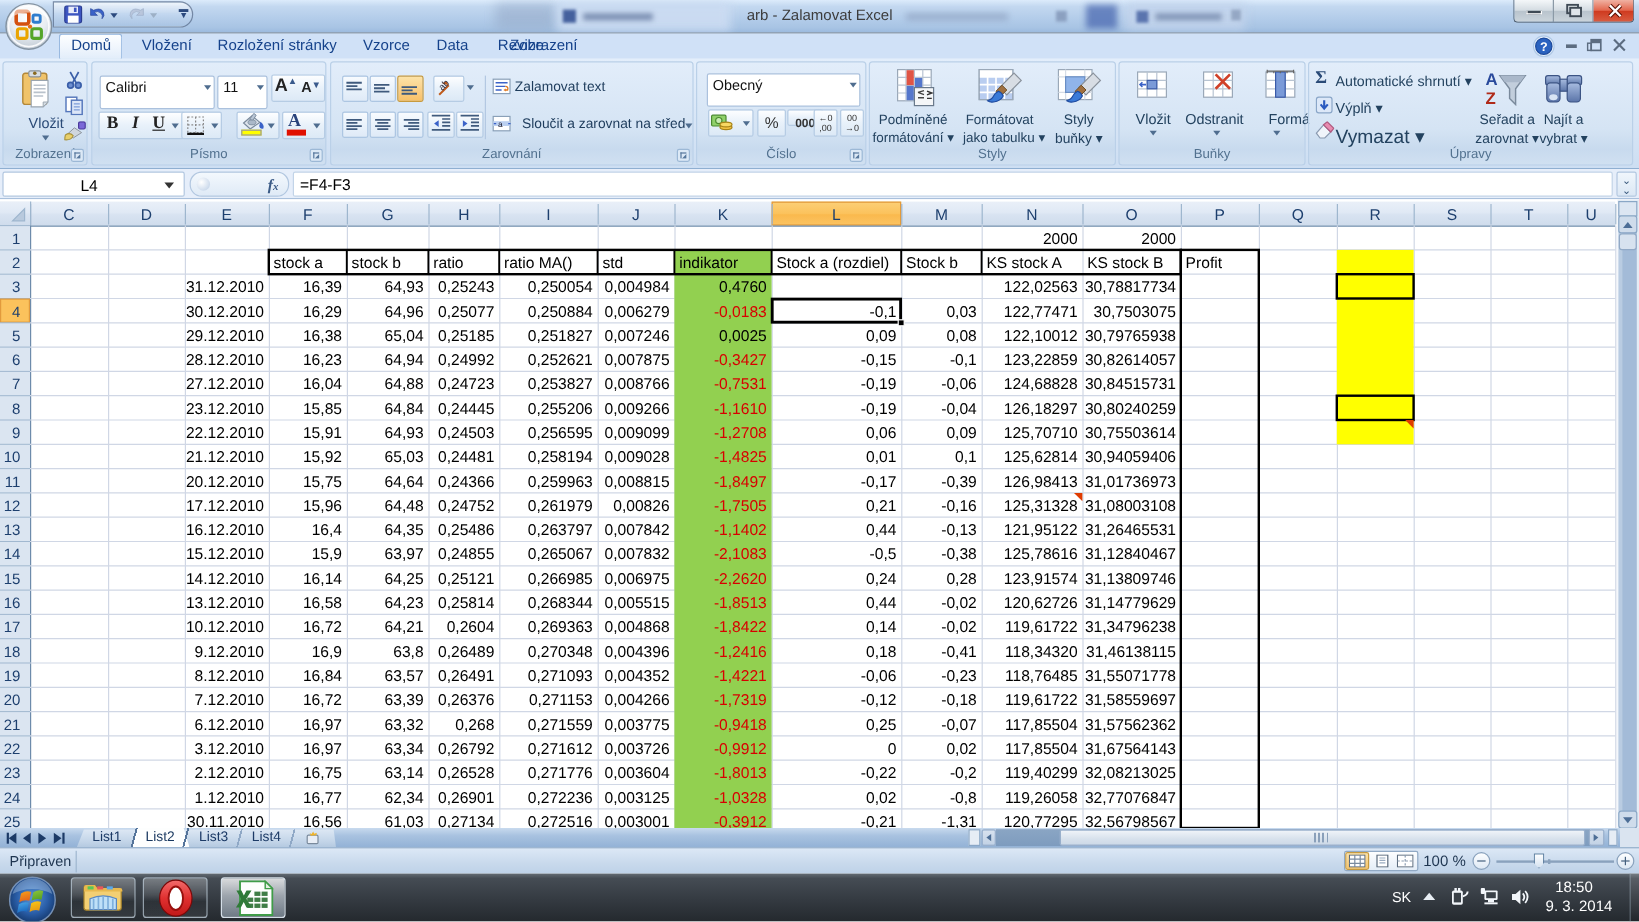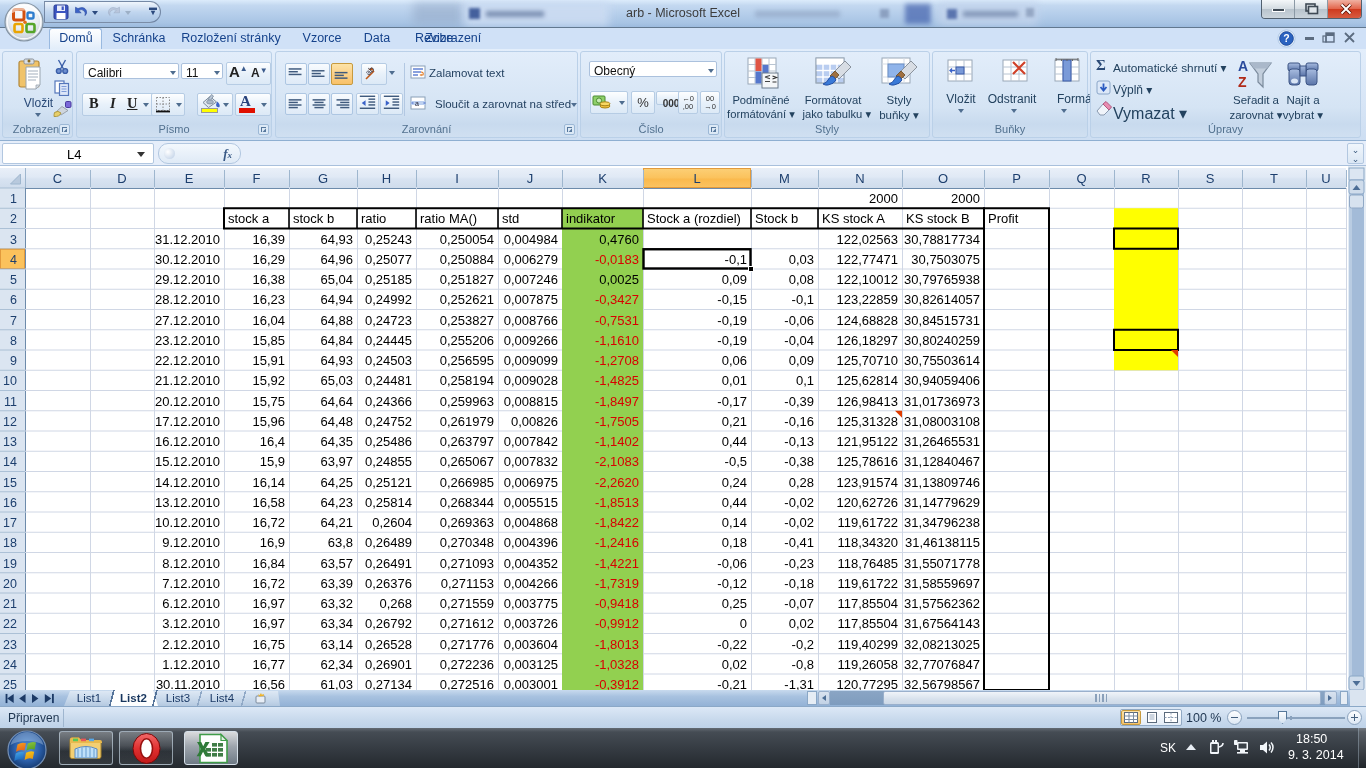--- a/index.html
+++ b/index.html
@@ -7,21 +7,21 @@
 .abs{position:absolute}
 #titlebar{left:0;top:0;width:1366px;height:28px;background:linear-gradient(#dcebfb,#c3d8f0 20%,#b4cdea 55%,#a8c4e4 85%,#9cbade);overflow:hidden;border-bottom:1px solid #62788f}
 #tabband{left:0;top:28px;width:1366px;height:21px;background:#d0e1f7}
 #ribbon{left:0;top:49px;width:1366px;height:92px;background:linear-gradient(#e3eefb,#d7e5f6 60%,#cddef2);border-bottom:1px solid #8fafd1}
 .group{position:absolute;top:2px;height:87px;border:1px solid #bad0e8;border-radius:3px;background:linear-gradient(#e2edfa,#d5e4f4 65%,#c8daee 85%,#d0e0f1)}
 .glabel{position:absolute;bottom:2px;left:0;right:0;text-align:center;font-size:11px;color:#52718f}
 .dlg{position:absolute;right:2px;bottom:2px;width:11px;height:11px;border:1px solid #9cb8d6;border-radius:2px;background:#dce9f6}
 .dlg:after{content:"";position:absolute;left:2px;top:2px;width:4px;height:4px;border-left:1.4px solid #56779c;border-top:1.4px solid #56779c}
 .dlg:before{content:"";position:absolute;right:1.6px;bottom:1.6px;width:4.4px;height:4.4px;background:#56779c;clip-path:polygon(100% 0,100% 100%,0 100%)}
 .rtxt{position:absolute;font-size:11.5px;color:#3e5d7d;white-space:nowrap}
-.combo{position:absolute;height:16px;background:#fff;border:1px solid #abc1dd;border-radius:2px;font-size:12px;color:#111;padding:2px 4px}
+.combo{position:absolute;height:28px;background:#fff;border:1px solid #abc1dd;border-radius:2px;font-size:12px;color:#111;padding:2px 4px}
 .cArr{position:absolute;right:2px;top:7px;width:0;height:0;border-left:3.5px solid transparent;border-right:3.5px solid transparent;border-top:4px solid #4f6d8f}
 .btn2{position:absolute;border:1px solid #b6cce4;border-radius:2px;background:linear-gradient(#fdfeff,#e8f1fa 50%,#dce9f6)}
 .tabtxt{position:absolute;top:3px;font-size:12.5px;color:#15428b;white-space:nowrap}
 #fbar{left:0;top:141px;width:1366px;height:25px;background:#e6eefa;border-bottom:1px solid #a9c0dc}
 #namebox{position:absolute;left:2px;top:2px;width:152px;height:21px;background:#fff;border:1px solid #b2c7e0;border-radius:2px}
 #fxpill{position:absolute;left:158px;top:2px;width:83px;height:21px;background:linear-gradient(#f3f8fd,#dfeaf6);border:1px solid #b2c7e0;border-radius:10px}
 #finput{position:absolute;left:244px;top:2px;width:1100px;height:21px;background:#fff;border:1px solid #c2d4e8;border-radius:2px;font-size:13px;padding:2px 5px;color:#000}
 #fchev{position:absolute;left:1347px;top:2px;width:17px;height:21px;background:linear-gradient(#f0f6fc,#dbe7f4);border:1px solid #b2c7e0;border-radius:2px;text-align:center;font-size:9px;color:#3a5a7e;line-height:9px;padding-top:2px}
 #tabsbar{left:0;top:690px;width:1366px;height:16px;background:linear-gradient(#c8daee,#a8c2e0 40%,#93b2d6)}
 #statusbar{left:0;top:706px;width:1366px;height:22px;background:linear-gradient(#dce8f6,#c8d9ec 60%,#bed2e8);border-top:1px solid #8ba8c7}
@@ -52,40 +52,40 @@
 </svg>
     <svg class="abs" style="left:72px;top:4px" width="17" height="16" viewBox="0 0 17 16">
 <path d="M3.5 3.2 L3.5 8.8 L9.2 8.8 L6.6 6.4 Q9.5 4.6 12 6.8 Q14 8.6 13 11.6 Q15.6 9.3 14.2 6.2 Q12.3 2.6 7.8 3.9 L6 4.6 Z" fill="#3a62c8" stroke="#2c4a9e" stroke-width=".6"></path>
 </svg>
     <div class="abs" style="left:92px;top:11px;width:0;height:0;border-left:3.5px solid transparent;border-right:3.5px solid transparent;border-top:4px solid #2c4a7e"></div>
     <svg class="abs" style="left:106px;top:4px" width="17" height="16" viewBox="0 0 17 16">
 <path d="M13.5 3.2 L13.5 8.8 L7.8 8.8 L10.4 6.4 Q7.5 4.6 5 6.8 Q3 8.6 4 11.6 Q1.4 9.3 2.8 6.2 Q4.7 2.6 9.2 3.9 L11 4.6 Z" fill="#b9c6dc" stroke="#9fb0c8" stroke-width=".6"></path>
 </svg>
     <div class="abs" style="left:125px;top:11px;width:0;height:0;border-left:3.5px solid transparent;border-right:3.5px solid transparent;border-top:4px solid #9db0c6"></div>
     <div class="abs" style="left:146px;top:5px;width:14px;height:15px;color:#2c4a7e;font-size:8px;line-height:5px;text-align:center"><b>▬<br>▾</b></div>
-    <div class="abs" style="left:583px;top:6px;width:200px;text-align:center;font-size:12.5px;color:#3c3c3c">arb - Microsoft Excel</div>
+    <div class="abs" style="left:583px;top:6px;width:200px;text-align:center;font-size:12.5px;color:#3c3c3c">arb - Zalamovat Excel</div>
     <div class="abs" style="left:1261px;top:0;width:101px;height:19px;border:1px solid #51606f;border-top:none;border-radius:0 0 4px 4px;overflow:hidden">
 <div class="abs" style="left:0;top:0;width:33px;height:19px;background:linear-gradient(#f4f7f9,#d4dce2 45%,#b9c4cd 50%,#cdd6dd);border-right:1px solid #8b99a5"></div>
 <div class="abs" style="left:33px;top:0;width:33px;height:19px;background:linear-gradient(#f4f7f9,#d4dce2 45%,#b9c4cd 50%,#cdd6dd);border-right:1px solid #8b99a5"></div>
 <div class="abs" style="left:66px;top:0;width:35px;height:19px;background:linear-gradient(#f0b1a2,#e3674e 45%,#cf3b20 50%,#d95f44)"></div>
 <div class="abs" style="left:10px;top:9px;width:13px;height:3px;background:#3f4a55;border:1px solid #fff;border-top:none"></div>
 <svg class="abs" style="left:39px;top:3px" width="20" height="13" viewBox="0 0 20 13">
         <rect x="5" y="1" width="9" height="7" fill="none" stroke="#3f4a55" stroke-width="1.6"></rect>
         <rect x="7.5" y="3.5" width="9" height="7" fill="#dfe5ea" stroke="#3f4a55" stroke-width="1.6"></rect>
       </svg>
 <svg class="abs" style="left:74px;top:3px" width="20" height="13" viewBox="0 0 20 13">
         <path d="M5.5 1.5 L14.5 10.5 M14.5 1.5 L5.5 10.5" stroke="#5a1205" stroke-width="3.6"></path>
         <path d="M5.5 1.5 L14.5 10.5 M14.5 1.5 L5.5 10.5" stroke="#ffffff" stroke-width="1.9"></path>
       </svg>
 </div>
   </div>
 <div id="tabband" class="abs">
     <div class="abs" style="left:49px;top:0px;width:53px;height:21px;background:linear-gradient(#fdfeff,#f2f7fd 45%,#e2edfa);border:1px solid #99b9e0;border-bottom:none;border-radius:3px 3px 0 0"></div>
     <div class="tabtxt" style="left:-4px;width:160px;text-align:center">Domů</div>
-    <div class="tabtxt" style="left:59px;width:160px;text-align:center">Schránka</div>
+    <div class="tabtxt" style="left:59px;width:160px;text-align:center">Vložení</div>
     <div class="tabtxt" style="left:151px;width:160px;text-align:center">Rozložení stránky</div>
     <div class="tabtxt" style="left:242px;width:160px;text-align:center">Vzorce</div>
     <div class="tabtxt" style="left:297px;width:160px;text-align:center">Data</div>
     <div class="tabtxt" style="left:354px;width:160px;text-align:center">Revize</div>
     <div class="tabtxt" style="left:425px;width:160px;">Zobrazení</div>
     <svg class="abs" style="left:1277px;top:1px" width="19" height="19" viewBox="0 0 19 19">
 <circle cx="9.5" cy="9.5" r="8.6" fill="#e7f0fa" stroke="#b0c9e6"></circle>
 <circle cx="9.5" cy="9.5" r="6.8" fill="#2a62c0" stroke="#1c4a9c"></circle>
 <text x="9.5" y="13.4" text-anchor="middle" font-size="10.5" font-weight="bold" fill="#fff" font-family="Liberation Sans">?</text>
 </svg>
@@ -451,20 +451,21 @@
   </div>
 <div id="fbar" class="abs">
     <div id="namebox" class="abs">
       <span style="position:absolute;left:64px;top:3px;font-size:13px;color:#000">L4</span>
       <span style="position:absolute;right:8px;top:8px;width:0;height:0;border-left:4px solid transparent;border-right:4px solid transparent;border-top:5px solid #333"></span>
     </div>
     <div id="fxpill" class="abs">
       <span style="position:absolute;left:5px;top:4px;width:11px;height:11px;border-radius:50%;background:radial-gradient(circle at 35% 35%,#fff,#b9cce4)"></span>
       <span style="position:absolute;right:8px;top:2px;font-size:13px;font-style:italic;font-weight:bold;color:#3a5a86;font-family:'Liberation Serif',serif">f<span style="font-size:9px">x</span></span>
     </div>
+    <div id="finput" class="abs">=F4-F3</div>
     <div id="fchev" class="abs">⌄<br>⌄</div>
   </div>
 <div id="tabsbar" class="abs">
     <svg class="abs" style="left:3px;top:3px" width="58" height="11" viewBox="0 0 62 12">
 <g fill="#1c3a66">
 <path d="M11 1 L4 6 L11 11 Z"></path>
         <rect x="2.2" y="1" width="2" height="10"></rect>
 <path d="M24 1 L17 6 L24 11 Z"></path>
 <path d="M31 1 L38 6 L31 11 Z"></path>
 <path d="M45 1 L52 6 L45 11 Z"></path>
@@ -477,21 +478,21 @@
     <div class="sheettab" style="left:66px;width:46px">List1</div>
     <div class="sheettab" style="left:155px;width:46px">List3</div>
     <div class="sheettab" style="left:200px;width:44px">List4</div>
     <svg class="abs" style="left:253px;top:2px" width="16" height="13" viewBox="0 0 16 13">
 <rect x="3" y="4" width="9" height="7" rx="1" fill="#e8eef6" stroke="#7a8a9c"></rect>
 <path d="M5 2 l1.5 1.2 L8 1 l.8 1.8 L11 2 l-.4 2 L6 4.4 z" fill="#f0b429"></path>
 </svg>
     <div class="abs" style="left:109px;top:0;width:49px;height:16px;background:#fdfefe;clip-path:polygon(5px 0,44px 0,49px 16px,0 16px)"></div>
     <div class="abs" style="left:109px;top:0;width:49px;height:16px;background:linear-gradient(105deg,transparent 4px,#55749a 4px,#55749a 5.6px,transparent 5.6px)"></div>
     <div class="abs" style="left:152px;top:0;width:10px;height:16px;background:linear-gradient(105deg,transparent 4px,#55749a 4px,#55749a 5.6px,transparent 5.6px)"></div>
-    <div class="sheettab" style="left:110px;width:47px;font-weight:bold;color:#17365e">List2</div>
+    <div class="sheettab" style="left:110px;width:47px;font-weight:normal;color:#17365e">List2</div>
     <div class="abs" style="left:807px;top:1px;width:10px;height:14px;background:#e6edf5;border:1px solid #8aa7c6"></div>
     <div class="abs" style="left:818px;top:1px;width:12px;height:14px;background:linear-gradient(#d8e2ef,#c2d2e5);border:1px solid #9ab0cc;border-radius:2px"></div>
     <div class="abs" style="left:822px;top:5px;width:0;height:0;border-top:3.5px solid transparent;border-bottom:3.5px solid transparent;border-right:4.5px solid #4d6e96"></div>
     <div class="abs" style="left:830px;top:1px;width:495px;height:14px;background:linear-gradient(#8aa5c4,#7e9cbe)"></div>
     <div class="abs" style="left:883px;top:1px;width:438px;height:14px;background:linear-gradient(#f0f4f9,#d7e1ec 60%,#cdd9e7);border:1px solid #9ab0cc;border-radius:2px"></div>
     <div class="abs" style="left:1095px;top:4px;width:12px;height:8px;background:repeating-linear-gradient(90deg,#8aa0ba 0,#8aa0ba 1.5px,transparent 1.5px,transparent 3.5px)"></div>
     <div class="abs" style="left:1324px;top:1px;width:13px;height:14px;background:linear-gradient(#d8e2ef,#c2d2e5);border:1px solid #9ab0cc;border-radius:2px"></div>
     <div class="abs" style="left:1328px;top:5px;width:0;height:0;border-top:3.5px solid transparent;border-bottom:3.5px solid transparent;border-left:4.5px solid #4d6e96"></div>
     <div class="abs" style="left:1340px;top:1px;width:8px;height:14px;background:#e6edf5;border:1px solid #8aa7c6"></div>
     <div class="abs" style="left:1350px;top:0px;width:16px;height:16px;background:#dae4f0"></div>

